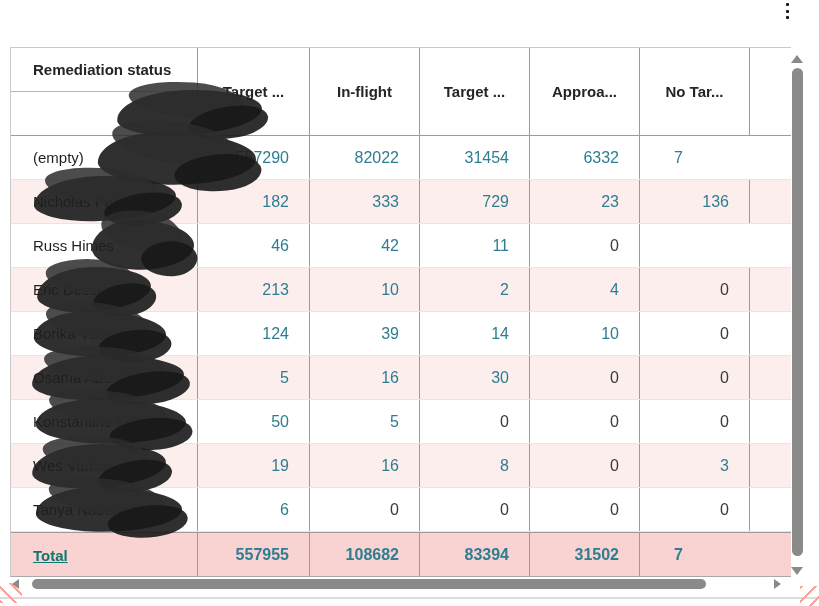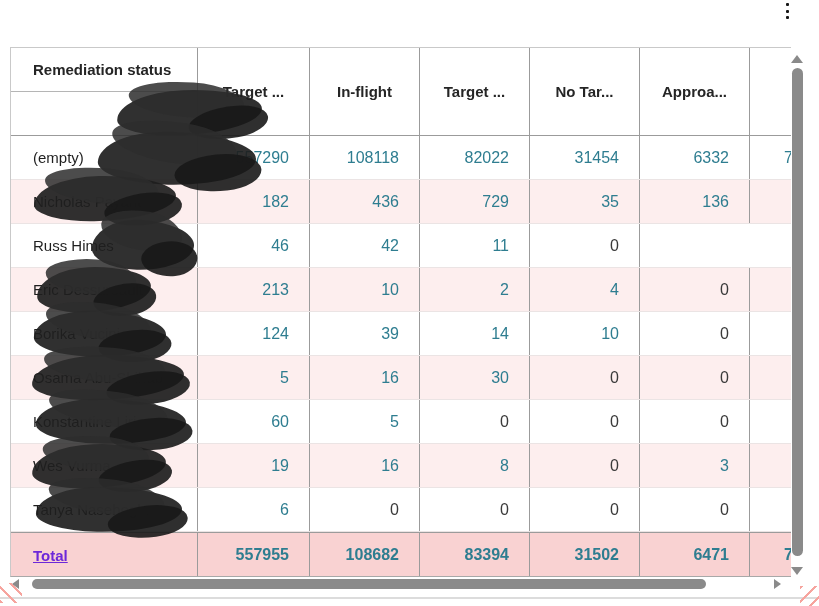--- a/index.html
+++ b/index.html
@@ -39,21 +39,21 @@
     font-size:15px; font-weight:700; color:#252525; white-space:nowrap;
   }
   .corner-top { border-bottom:1px solid #b5b5b5; }
 
   .colhead { justify-content:center; font-size:15px; font-weight:700; color:#252525; white-space:nowrap; }
 
   .rowlabel { padding-left:22px; font-size:15px; color:#1f1f1f; white-space:nowrap; }
   .val { justify-content:flex-end; padding-right:20px; font-size:16px; color:#2e7d90; white-space:nowrap; }
   .val.zero { color:#3a3a3a; }
   .val.clipcol { justify-content:flex-start; padding-left:34px; padding-right:0; }
-  .totalrow .rowlabel { font-weight:700; color:#6d28d9;text-decoration:underline; }
+  .totalrow .rowlabel { font-weight:700; color:#0f766e;text-decoration:underline; }
   .totalrow .val { font-weight:700; }
 
   
   .scribble { position:absolute; z-index:6; background:rgba(30,30,30,0.92);
     border-radius:46% 54% 58% 42% / 62% 46% 54% 38%; }
   .scribble::before { content:""; position:absolute; left:8%; top:-18%; width:80%; height:78%;
     background:rgba(45,45,45,0.85); border-radius:55% 45% 50% 50% / 48% 60% 40% 52%;
     transform:rotate(6deg); }
   .scribble::after { content:""; position:absolute; right:-4%; bottom:-10%; width:55%; height:70%;
     background:rgba(24,24,24,0.9); border-radius:50% 50% 42% 58% / 45% 52% 48% 55%;
@@ -97,40 +97,39 @@
     <div class="ptable">
 
       <div class="prow header">
         <div class="cell c0 corner-cell">
           <div class="corner-top">Remediation status</div>
         </div>
 
       <div class="cell colhead c1">Target ...</div>
           <div class="cell colhead c2">In-flight</div>
           <div class="cell colhead c3">Target ...</div>
+          <div class="cell colhead c5">Approa...</div>
           <div class="cell colhead c4">No Tar...</div>
-          <div class="cell colhead c5">Approa...</div>
           <div class="cell colhead c6">Tot</div>
         </div>
 
       <div class="prow data">
           <div class="cell c0 rowlabel">(empty)</div>
           <div class="cell val c1">557290</div>
-          <div class="cell val c2">108118</div>
           <div class="cell val c3">82022</div>
           <div class="cell val c4">31454</div>
           <div class="cell val c5">6332</div>
           <div class="cell val c6 clipcol">7</div>
         </div>
         <div class="prow data alt">
           <div class="cell c0 rowlabel">Nicholas Payant</div>
           <div class="cell val c1">182</div>
-          <div class="cell val c2">436</div>
+          <div class="cell val c2">333</div>
           <div class="cell val c3">729</div>
-          <div class="cell val c4">35</div>
+          <div class="cell val c4">23</div>
           <div class="cell val c5">136</div>
           <div class="cell val c6 clipcol"></div>
         </div>
         <div class="prow data">
           <div class="cell c0 rowlabel">Russ Himes</div>
           <div class="cell val c1">46</div>
           <div class="cell val c2">42</div>
           <div class="cell val c4">11</div>
           <div class="cell val c5 zero">0</div>
           <div class="cell val c6 clipcol"></div>
@@ -157,21 +156,21 @@
           <div class="cell c0 rowlabel">Osama Abu-Shihab</div>
           <div class="cell val c1">5</div>
           <div class="cell val c2">16</div>
           <div class="cell val c3">30</div>
           <div class="cell val c4 zero">0</div>
           <div class="cell val c5 zero">0</div>
           <div class="cell val c6 clipcol"></div>
         </div>
         <div class="prow data">
           <div class="cell c0 rowlabel">Konstantine Liris</div>
-          <div class="cell val c1">60</div>
+          <div class="cell val c1">50</div>
           <div class="cell val c2">5</div>
           <div class="cell val c3 zero">0</div>
           <div class="cell val c4 zero">0</div>
           <div class="cell val c5 zero">0</div>
           <div class="cell val c6 clipcol"></div>
         </div>
         <div class="prow data alt">
           <div class="cell c0 rowlabel">Wes Vurma</div>
           <div class="cell val c1">19</div>
           <div class="cell val c2">16</div>
@@ -189,21 +188,20 @@
           <div class="cell val c5 zero">0</div>
           <div class="cell val c6 clipcol"></div>
         </div>
         <div class="prow totalrow">
         <div class="cell c0 rowlabel">Total</div>
 
       <div class="cell val c1">557955</div>
           <div class="cell val c2">108682</div>
           <div class="cell val c3">83394</div>
           <div class="cell val c4">31502</div>
-          <div class="cell val c5">6471</div>
           <div class="cell val c6 clipcol">7</div>
         </div>
 
     </div>
   </div>
 
   <div class="sb-arrow sb-up"></div>
   <div class="sb-thumb-v"></div>
   <div class="sb-arrow sb-down"></div>
   <div class="sb-arrow sb-left"></div>

